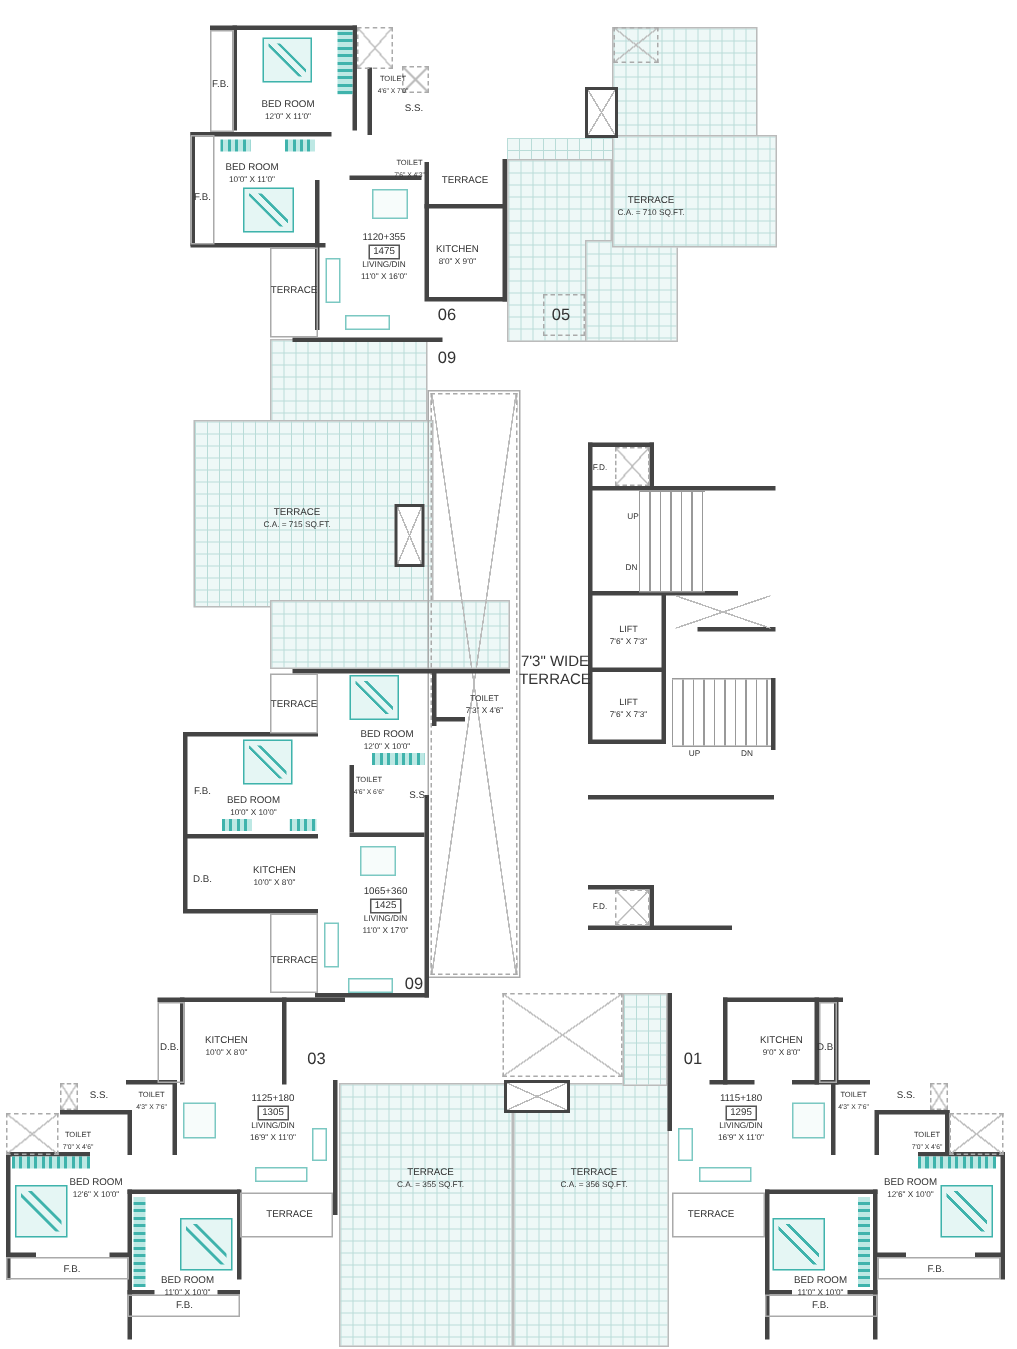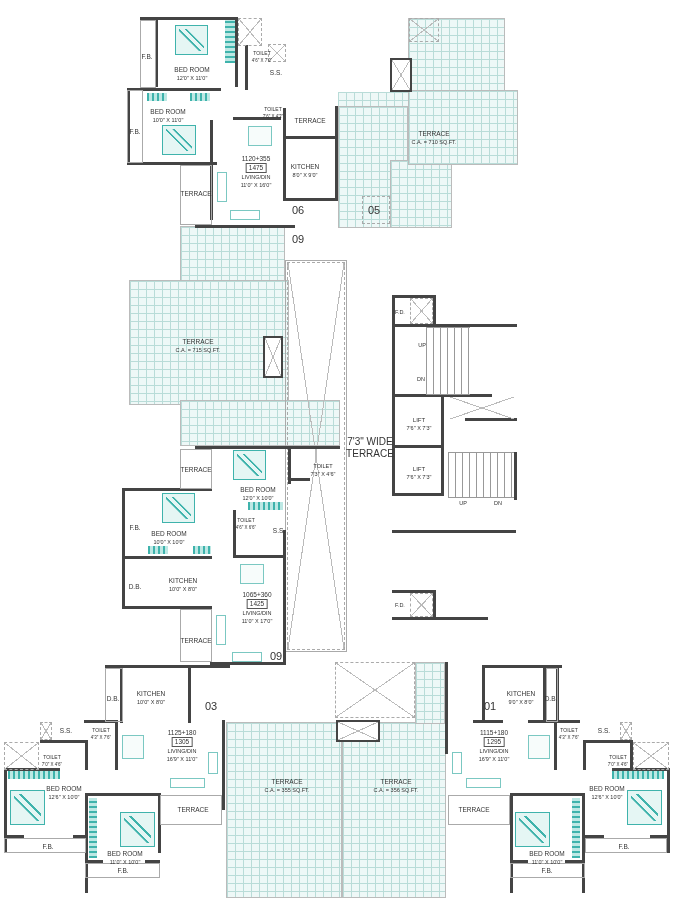--- a/index.html
+++ b/index.html
@@ -307,15 +307,15 @@
     <span class="area-box">1295</span>
     <span class="dim">LIVING/DIN</span>
     <span class="dim">16'9" X 11'0"</span></div>
   <div class="lbl" style="left:607px;top:785px;">
     <span>BED ROOM</span><span class="dim">12'6" X 10'0"</span></div>
   <div class="lbl" style="left:547px;top:850px;">
     <span>BED ROOM</span><span class="dim">11'0" X 10'0"</span></div>
   <div class="lbl" style="left:624px;top:843px;">F.B.</div>
   <div class="lbl" style="left:547px;top:867px;">F.B.</div>
   <div class="lbl" style="left:474px;top:806px;">TERRACE</div>
-  <div class="unitno" style="left:462px;top:700px;margin-left:28px;">01</div>
+  <div class="unitno" style="left:462px;top:700px;">01</div>
 
 </div>
 
 </body></html>

